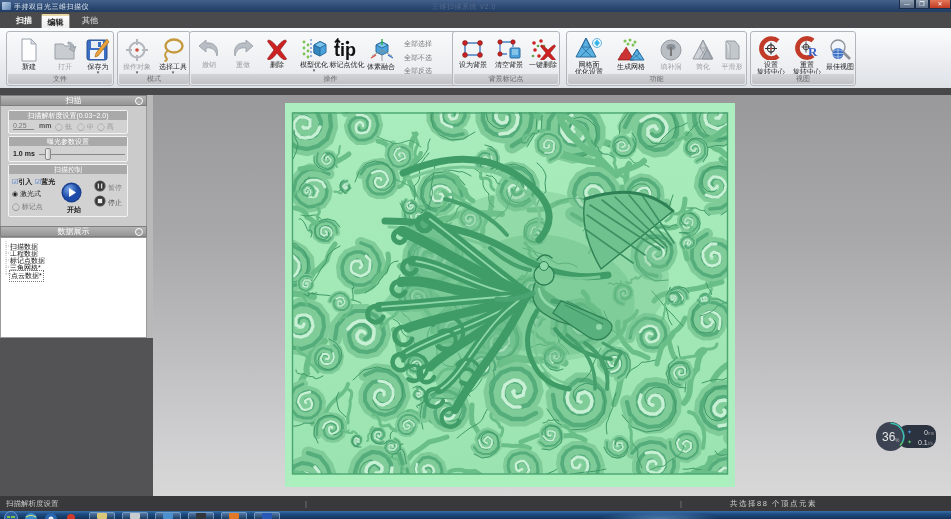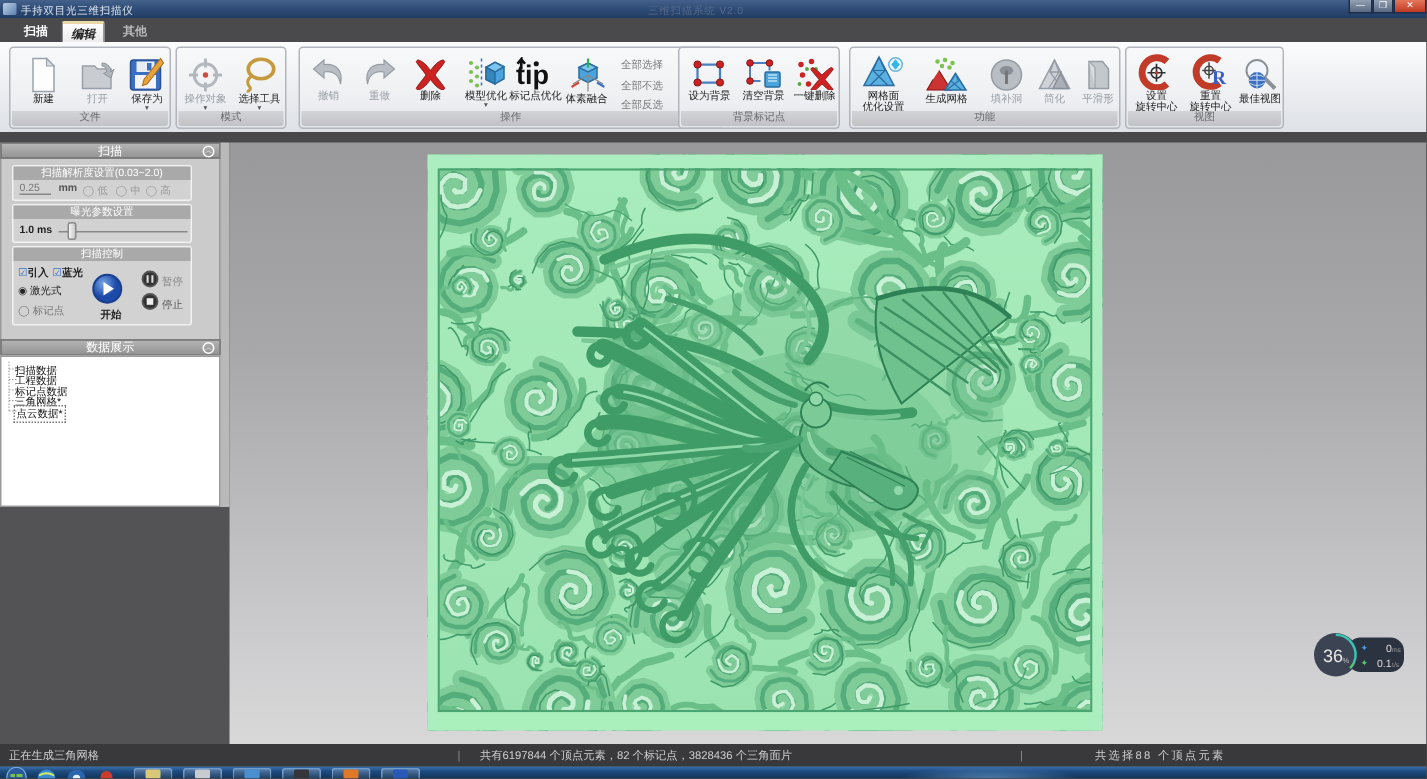--- a/index.html
+++ b/index.html
@@ -52,21 +52,21 @@
  <div class="abs winbtn" id="bmax">
       <span>❐</span>
     </div>
  <div class="abs winbtn" id="bclose">
       <span>✕</span>
     </div>
 </div>
 
 <div class="abs" id="menubar">
  <div class="abs tab" style="left:8px;width:32px;color:#fff;">扫描</div>
- <div class="abs tab" style="left:41px;width:29px;background:linear-gradient(180deg,#fdfdfd,#ececec);border:1px solid #8a8a8a;border-top:2px solid #e8d8a8;border-bottom:none;border-radius:2px 2px 0 0;color:#222;font-style:italic;">编辑</div>
+ <div class="abs tab" style="left:41px;width:29px;background:linear-gradient(180deg,#fdfdfd,#ececec);border:1px solid #8a8a8a;border-top:2px solid #e8d8a8;border-bottom:none;border-radius:2px 2px 0 0;color:#222;">编辑</div>
  <div class="abs tab" style="left:74px;width:32px;color:#b9b9b9;">其他</div>
 </div>
 
 <div class="abs" id="ribbon">
 <div class="grp" style="left:6px;width:108px;">
       <div class="itm" style="left:4px;top:6px;width:36px;">
         <svg width="20" height="24" viewBox="0 0 20 24">
           <path d="M3 1h9l5 5v17H3z" fill="#fdfdfd" stroke="#9aa2ab" stroke-width="1"></path>
           <path d="M12 1l5 5h-5z" fill="#d7dde3" stroke="#9aa2ab" stroke-width="0.8"></path>
         </svg>
@@ -105,21 +105,21 @@
       <div class="itm" style="left:37px;top:6px;width:36px;">
         <svg width="24" height="24" viewBox="0 0 24 24">
           <ellipse cx="13" cy="8" rx="8.5" ry="6.5" fill="none" stroke="#c59a3f" stroke-width="2.4"></ellipse>
           <path d="M6.5 13c-3 2-3 5-1 7 1 1 0 3-2 3" fill="none" stroke="#c59a3f" stroke-width="2"></path>
         </svg>
         <div class="lb">选择工具</div>
         <div class="arr">▾</div>
       </div>
       <div class="glabel">模式</div>
     </div>
-<div class="grp" style="left:199px;width:283px;">
+<div class="grp" style="left:189px;width:283px;">
       <div class="itm dis" style="left:2px;top:6px;width:34px;">
         <svg width="24" height="22" viewBox="0 0 24 22">
           <path d="M9 2L2 8l7 6v-4c6-1 10 2 11 8 2-9-3-14-11-13z" fill="#b9bec4" stroke="#969ca4" stroke-width="0.8"></path>
         </svg>
         <div class="lb">撤销</div>
       </div>
       <div class="itm dis" style="left:36px;top:6px;width:34px;">
         <svg width="24" height="22" viewBox="0 0 24 22">
           <path d="M15 2l7 6-7 6v-4C9 9 5 12 4 18 2 9 7 4 15 5z" fill="#b9bec4" stroke="#969ca4" stroke-width="0.8"></path>
         </svg>
@@ -974,23 +974,22 @@
 <text x="31" y="12" font-size="6" fill="#4a9ae8">✦</text>
       <text x="48" y="12.5" font-size="7" fill="#ddd">0</text>
       <text x="52" y="12.5" font-size="4.5" fill="#999">ms</text>
 <text x="31" y="22" font-size="6" fill="#58c86e">✦</text>
       <text x="42" y="22.5" font-size="7" fill="#ddd">0.1</text>
       <text x="52" y="22.5" font-size="4.5" fill="#999">t/s</text>
 </svg>
 </div>
 
 <div class="abs" id="status">
- <span style="position:absolute;left:6px;">正在生成三角网格</span>
+ <span style="position:absolute;left:6px;">扫描解析度设置</span>
  <span style="position:absolute;left:305px;color:#8a8a8a;">|</span>
- <span style="position:absolute;left:320px;">共有6197844 个顶点元素，82 个标记点，3828436 个三角面片</span>
  <span style="position:absolute;left:680px;color:#8a8a8a;">|</span>
  <span style="position:absolute;left:693px;letter-spacing:1.5px;margin-left:37px;">共选择88 个顶点元素</span>
 </div>
 
 <div class="abs" id="task">
 <svg class="abs" style="left:4px;top:0px;" width="14" height="8" viewBox="0 0 14 8">
       <circle cx="7" cy="7" r="6.5" fill="#2a5a9a" stroke="#7ab0e0" stroke-width="0.8"></circle>
       <path d="M3 5h3v2H3zM7 5h4v2H7z" fill="#7ac04a"></path>
     </svg>
 <svg class="abs" style="left:24px;top:1px;" width="14" height="7" viewBox="0 0 14 7">

